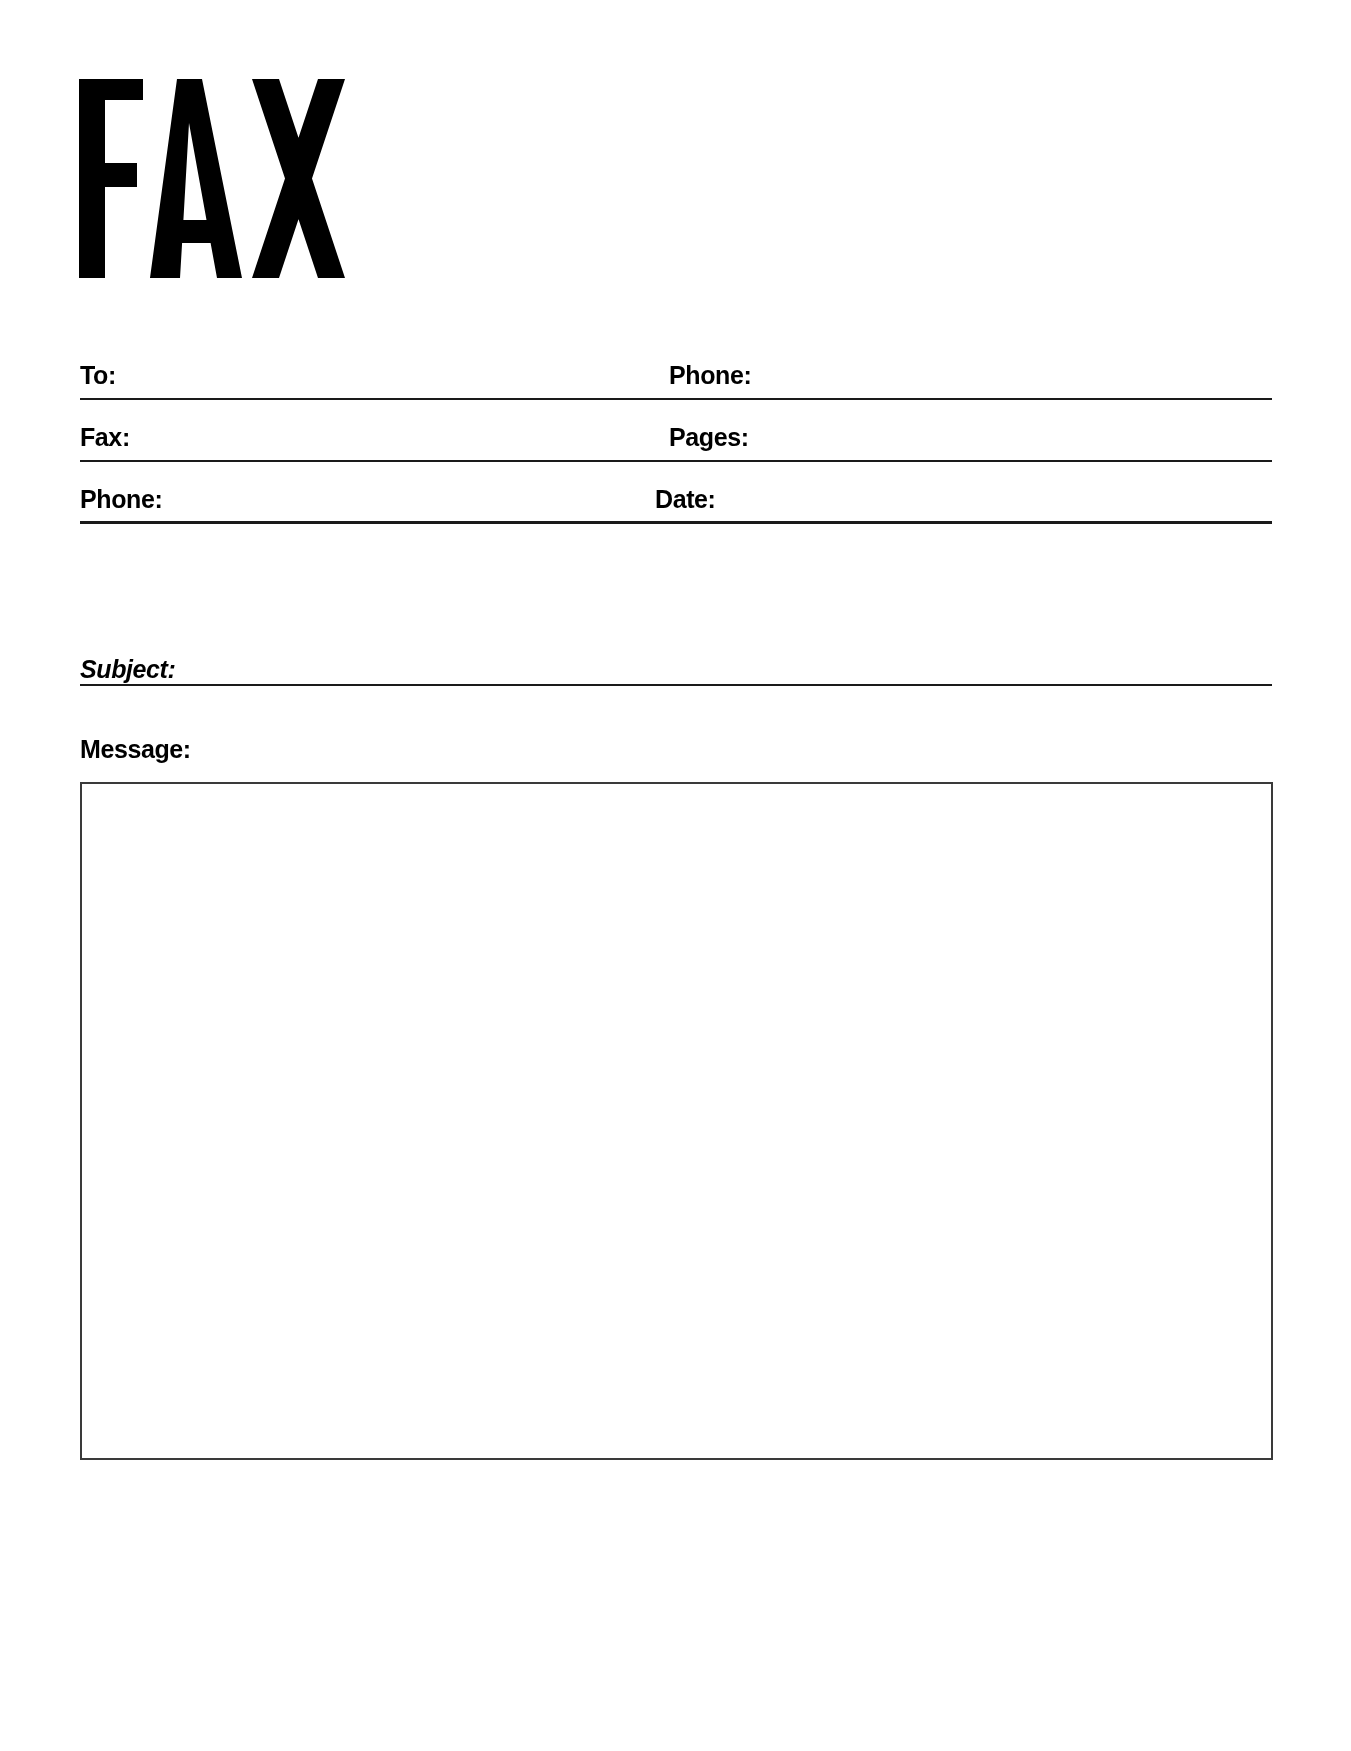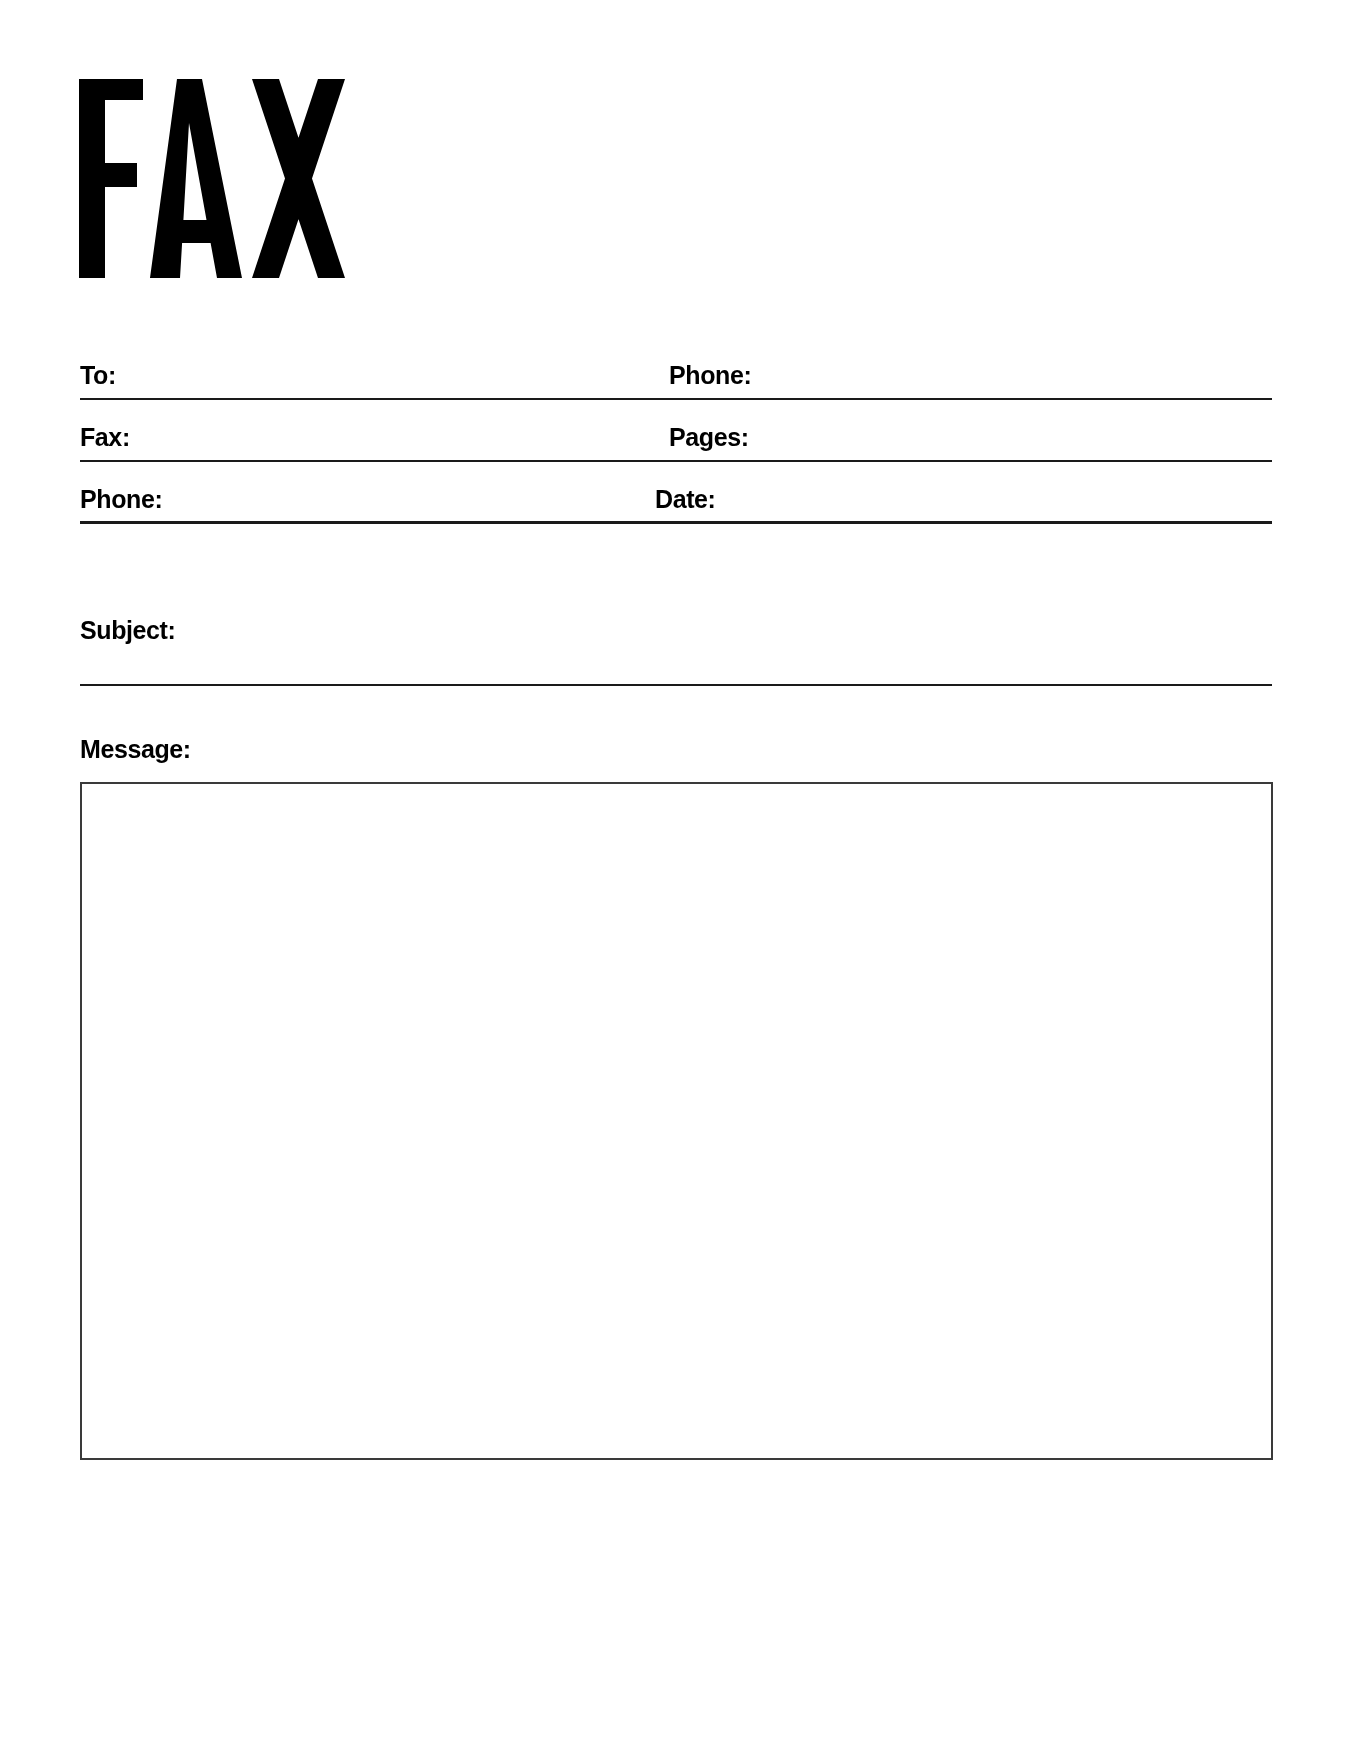--- a/index.html
+++ b/index.html
@@ -93,20 +93,20 @@
   <div class="field-input" style="left:140px; top:423px; width:520px;"></div>
   <div class="field-input" style="left:760px; top:423px; width:512px;"></div>
   <div class="rule" style="top:460px;"></div>
 
   <div class="field-label" style="left:80px;  top:485px;text-align:right;">Phone:</div>
   <div class="field-label" style="left:655px; top:485px;">Date:</div>
   <div class="field-input" style="left:165px; top:485px; width:495px;"></div>
   <div class="field-input" style="left:740px; top:485px; width:532px;"></div>
   <div class="rule rule-thick" style="top:521px;"></div>
 
-  <div class="field-label" style="left:80px; top:616px;">Subject:</div>
+  <div class="field-label" style="left:80px; top:655px;font-style:italic;">Subject:</div>
   <div class="field-input" style="left:180px; top:655px; width:1092px;"></div>
   <div class="rule" style="top:684px;"></div>
 
   <div class="field-label" style="left:80px; top:735px;">Message:</div>
   <div class="message-box"></div>
 
 </div>
 
 </body></html>

